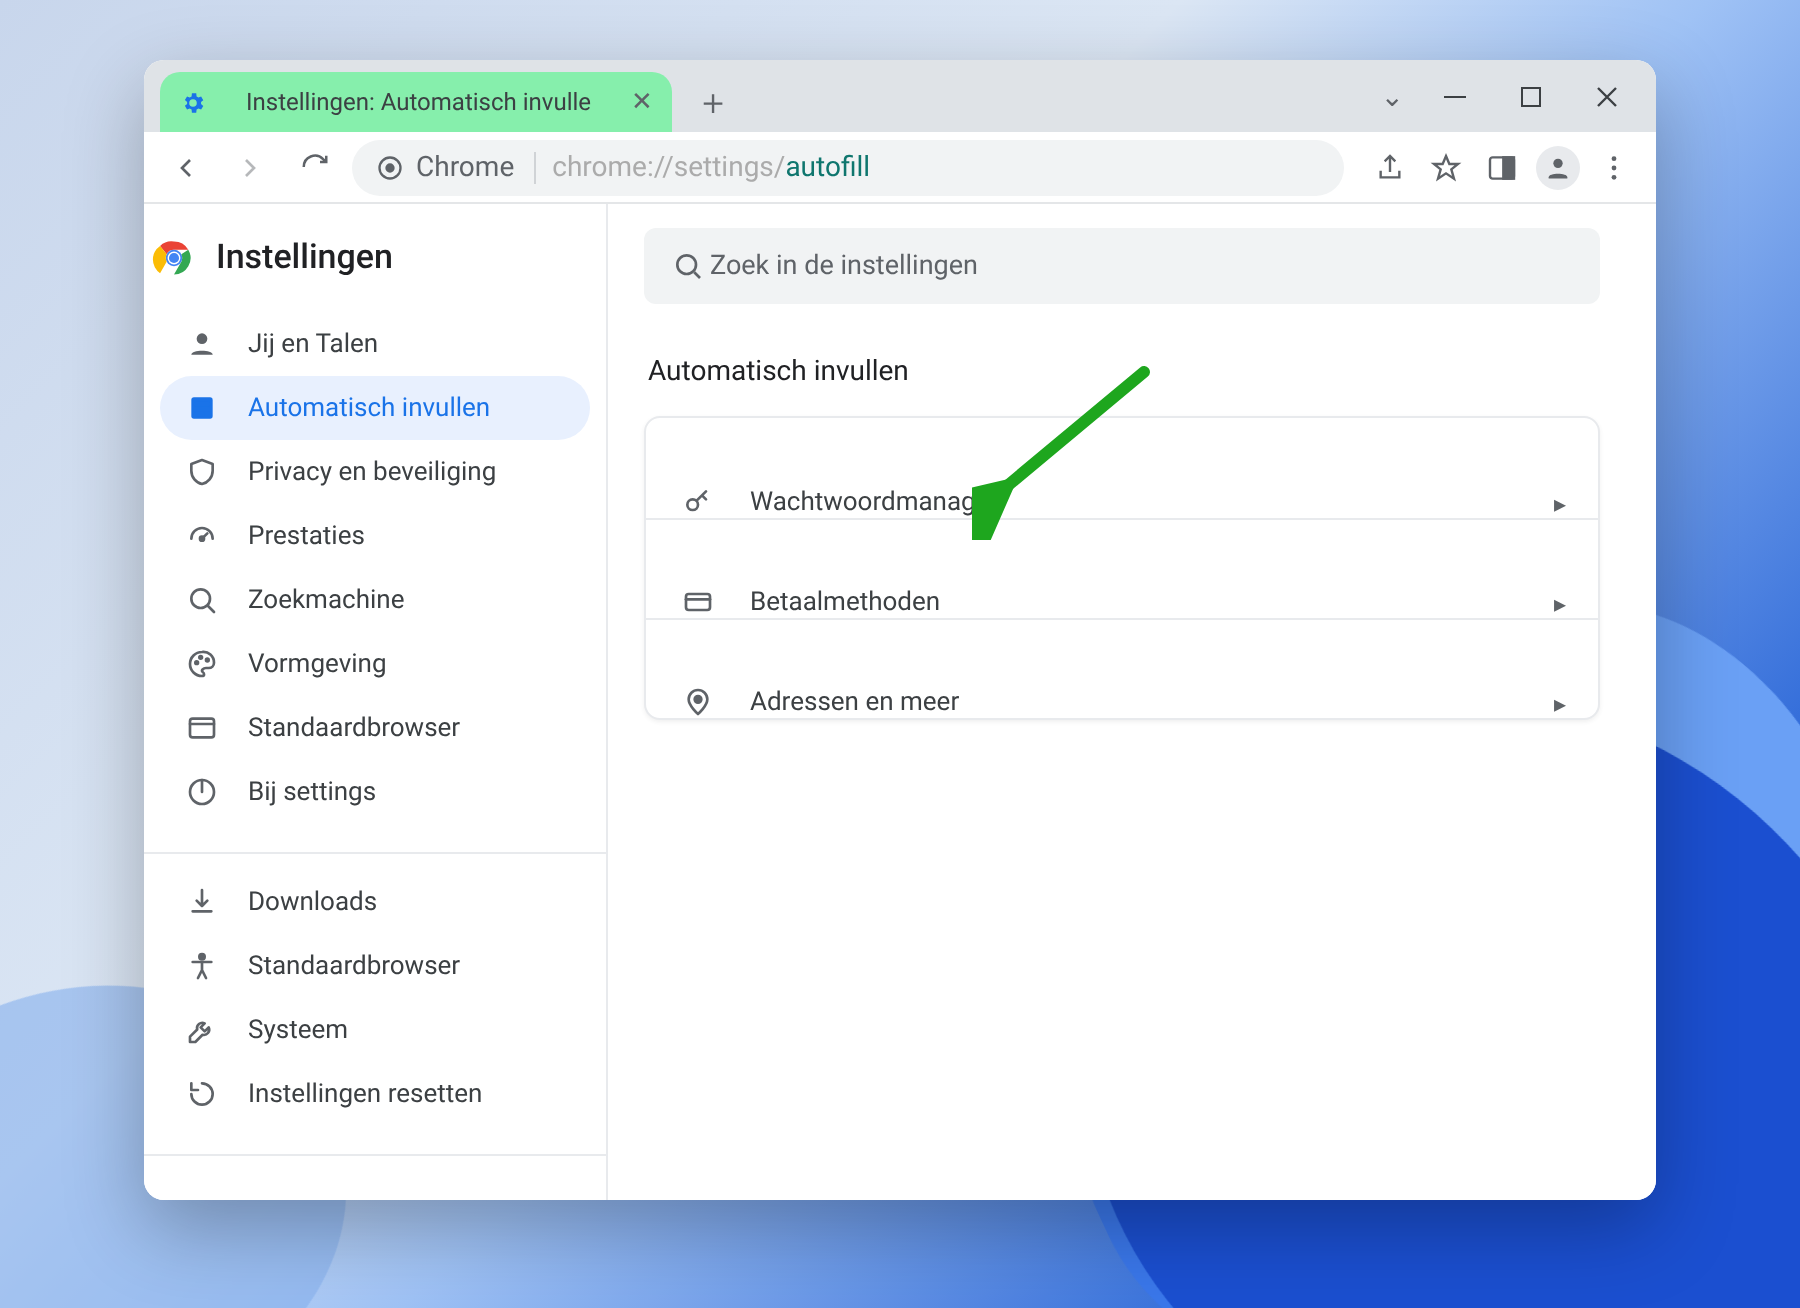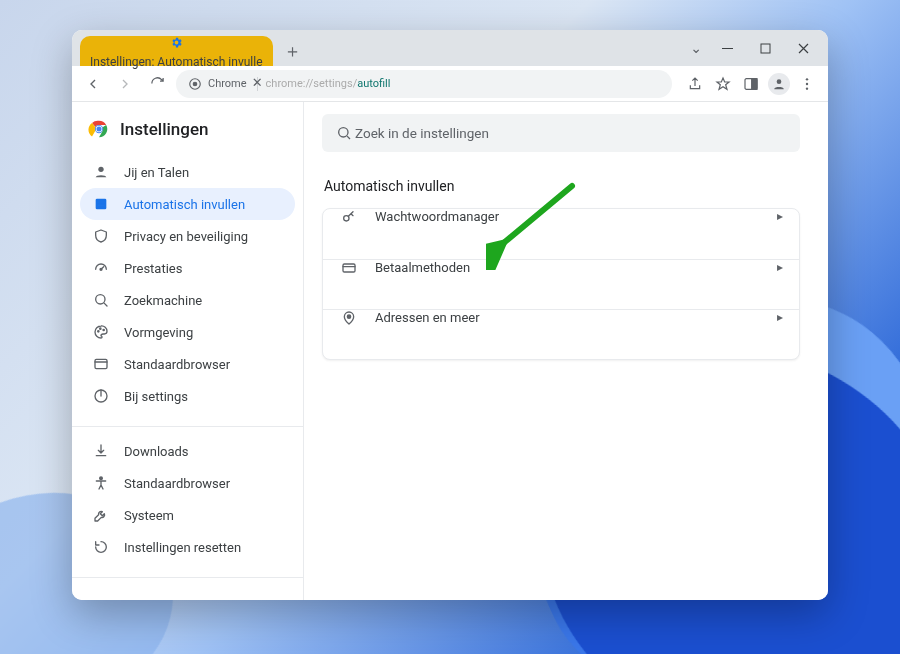--- a/index.html
+++ b/index.html
@@ -22,50 +22,50 @@
 
   .chrome-window {
     position: absolute; left:72px; top:30px; width:756px; height:570px;
     background:#fff; border-radius:10px; box-shadow:0 14px 40px rgba(0,0,0,.28);
     display:flex; flex-direction:column; overflow:hidden;
   }
 
   
   .tabstrip { height:36px; background:#dfe3e7; display:flex; align-items:flex-end; position:relative;}
   .tab {
-    margin-left:8px; height:30px; background:#eab308; border-radius:10px 10px 0 0;
-    display:flex; align-items:center; gap:6px; padding:0 10px; min-width:168px;
-    font-size:12px; color:#3c4043;flex-direction:column;
+    margin-left:8px; height:30px; background:#86efac; border-radius:10px 10px 0 0;
+    display:flex; align-items:center; gap:20px; padding:0 10px; min-width:168px;
+    font-size:12px; color:#3c4043;
   }
   .tab .favicon { color:#1a73e8; display:flex;}
   .tab-close { margin-left:auto; color:#5f6368; font-size:13px;}
   .new-tab { width:28px; height:28px; display:flex; align-items:center; justify-content:center; color:#5f6368; font-size:18px; margin-left:6px; margin-bottom:1px;}
   .wincontrols { position:absolute; right:6px; top:0; height:36px; display:flex; align-items:center; gap:0;}
   .wincontrols .btn { width:38px; height:30px; display:flex; align-items:center; justify-content:center; color:#3c4043;}
   .wincontrols svg, .wincontrols span { pointer-events:none;}
   .caret-down { font-size:14px; margin-right:6px; color:#5f6368;}
 
   
   .toolbar { height:36px; background:#fff; display:flex; align-items:center; padding:0 8px; gap:6px; border-bottom:1px solid #e4e6e8;}
   .tbtn { width:26px; height:26px; display:flex; align-items:center; justify-content:center; color:#5f6368; border-radius:50%;}
   .omnibox {
     flex:1; height:28px; background:#f1f3f4; border-radius:14px;
-    display:flex; align-items:center; padding:0 12px; font-size:11px; color:#5f6368; gap:8px;
+    display:flex; align-items:center; padding:0 12px; font-size:14px; color:#5f6368; gap:8px;
   }
   .omnibox .chip { display:flex; align-items:center; gap:6px; border-right:1px solid #d0d3d6; padding-right:10px;}
   .omnibox .url { color:#ababab;}
   .omnibox .url b { color:#0f766e; font-weight:400;}
   .right-actions { display:flex; align-items:center; gap:2px; margin-left:4px;}
   .right-actions .tbtn { color:#5f6368;}
   .avatar { width:22px;height:22px;border-radius:50%;background:#e8eaed;display:flex;align-items:center;justify-content:center;}
 
   
   .content { flex:1; display:flex; background:#fff;}
   .sidebar { width:232px; border-right:1px solid #e8eaed; padding:12px 0 8px 0; display:flex; flex-direction:column;}
-  .settings-header { display:flex; align-items:center; gap:10px; padding:4px 16px 14px 16px;}
+  .settings-header { display:flex; align-items:center; gap:10px; padding:4px 16px 14px 4px;}
   .chrome-logo { width:22px; height:22px; display:inline-block;}
   .settings-title { font-size:17px; font-weight:500; color:#202124;}
   .nav-group { padding:2px 8px 8px 8px;}
   .nav-item {
     display:flex; align-items:center; gap:14px; height:32px; padding:0 12px;
     border-radius:18px; font-size:13px; color:#3c4043; cursor:pointer;
   }
   .nav-item .ic { width:18px; display:flex; justify-content:center; color:#5f6368;}
   .nav-item.active { background:#e8f0fe; color:#1a73e8;}
   .nav-item.active .ic { color:#1a73e8;}
@@ -75,21 +75,21 @@
   .searchbar {
     height:38px; background:#f1f3f4; border-radius:6px; display:flex; align-items:center;
     padding:0 14px; gap:3px; color:#5f6368; font-size:13.5px; max-width:494px;
   }
   .section-title { font-size:14px; color:#202124; margin:26px 0 14px 2px;}
   .card {
     max-width:494px; border:1px solid #e8eaed; border-radius:8px; background:#fff;
     box-shadow:0 1px 2px rgba(60,64,67,.08);
   }
   .row {
-    display:flex; align-items:flex-start; gap:16px; height:50px; padding:0 16px;
+    display:flex; align-items:flex-end; gap:16px; height:50px; padding:0 16px;
     font-size:13px; color:#3c4043; border-top:1px solid #e8eaed; cursor:pointer;
   }
   .row:first-child { border-top:none;}
   .row .ic { width:20px; color:#5f6368; display:flex; justify-content:center;}
   .row .chev { margin-left:auto; color:#5f6368; font-size:12px;}
 
   
   .arrow {
     position:absolute; left:182px; top:78px; pointer-events:none;
   }

